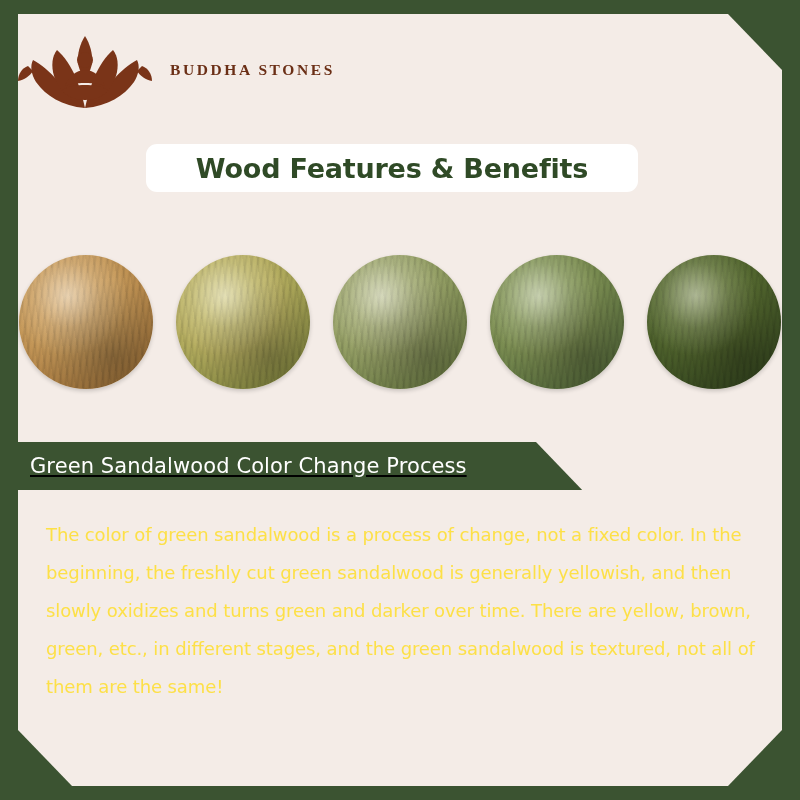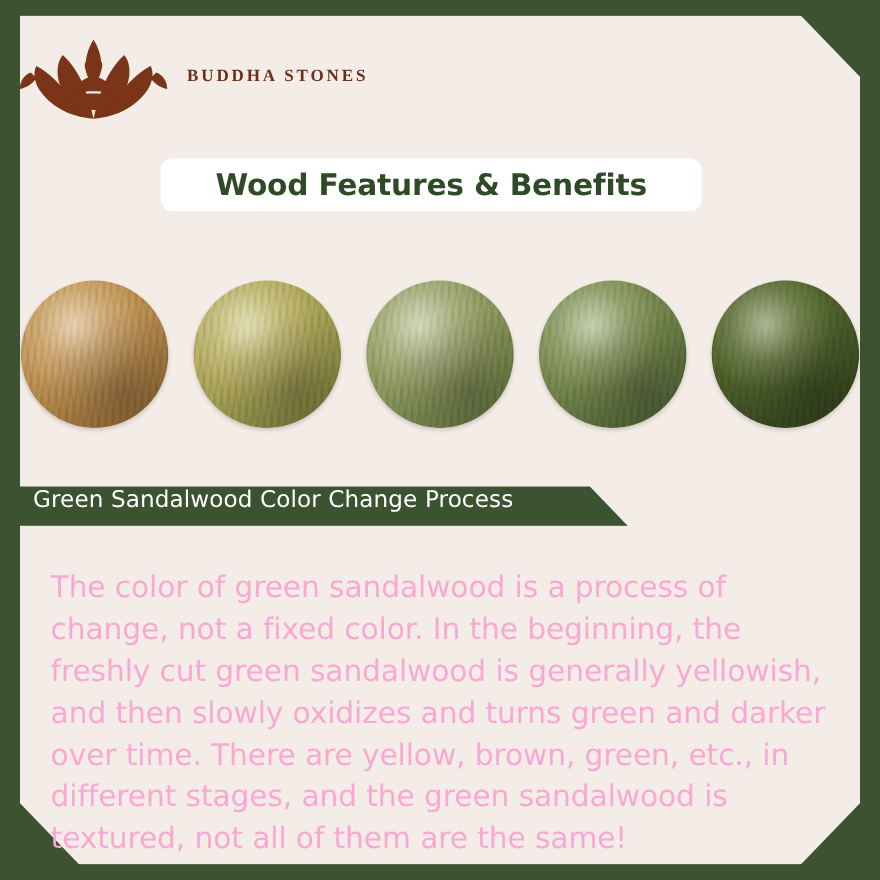--- a/index.html
+++ b/index.html
@@ -92,45 +92,45 @@
     position: absolute; inset: 0; border-radius: 50%;
     background:
       radial-gradient(circle at 36% 30%, rgba(255,255,255,0.45) 0%, rgba(255,255,255,0.12) 26%, rgba(255,255,255,0) 48%),
       radial-gradient(circle at 70% 76%, rgba(0,0,0,0.28) 0%, rgba(0,0,0,0) 55%);
   }
 
   
   .ribbon {
     position: absolute;
     left: 0px; top: 442px;
-    width: 586px; height: 36px;
+    width: 586px; height: 48px;
     background: #3b5331;
     clip-path: polygon(0 0, 536px 0, 586px 52px, 0 52px);
-    display: flex; 
+    display: flex; align-items: center; text-decoration: underline;
   }
   .ribbon .ribbon-text {
     margin-left: 30px;
     color: #ffffff;
     font-family: "DejaVu Sans", sans-serif;
     font-size: 21px;
     font-weight: 400;
     letter-spacing: 0.1px;
   }
 
   
   .body-wrap {
     position: absolute;
     left: 46px; top: 516px;
     width: 710px;
   }
   .body-text {
     font-family: "DejaVu Sans", sans-serif;
-    font-size: 27px;
+    font-size: 18px;
     line-height: 38px;
-    color: #f9a8d4;
+    color: #fde047;
     letter-spacing: -0.1px;
   }
 </style>
 </head>
 <body>
 
 <div id="page">
 
   <div class="frame-bg"></div>
 

